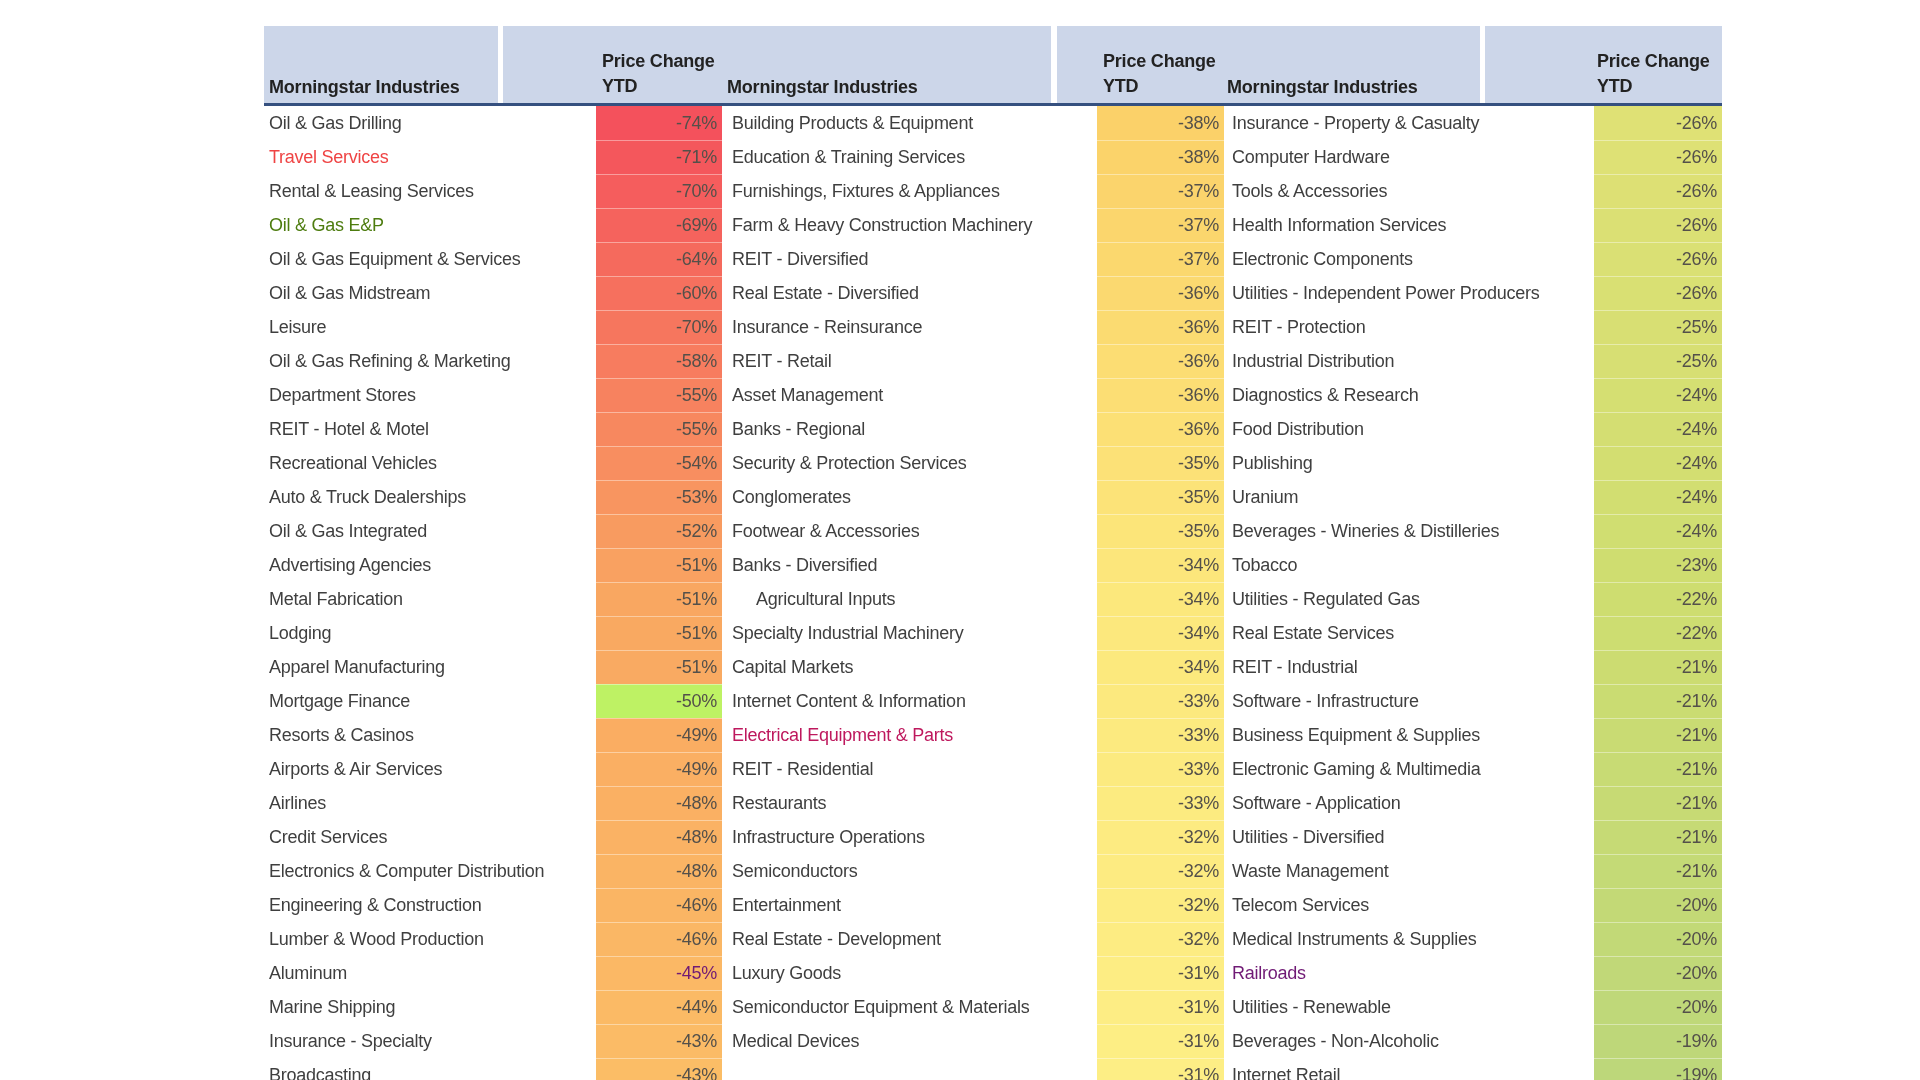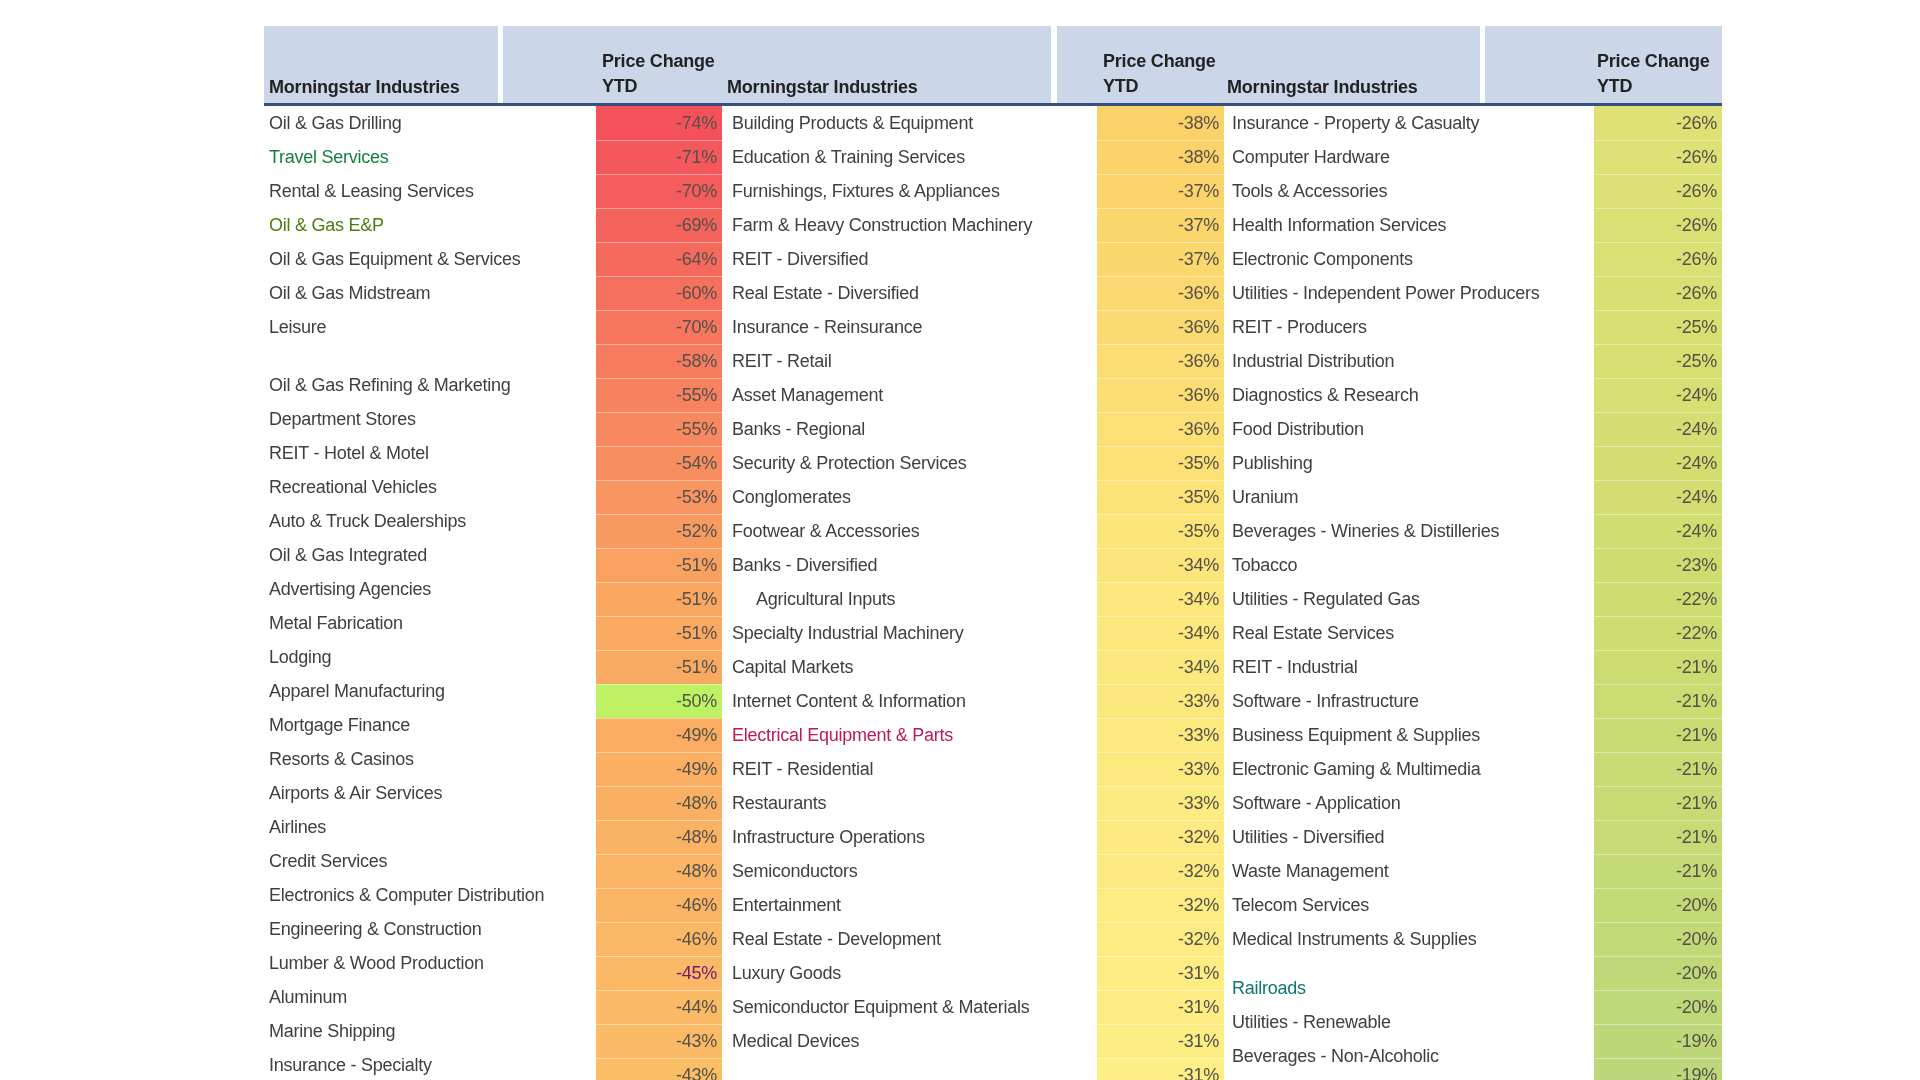--- a/index.html
+++ b/index.html
@@ -54,27 +54,27 @@
   <div class="price-h" id="priceh3" style="color: rgb(34, 34, 34);">
     <div>Price Change</div>
     <div>YTD</div>
   </div>
 
   <div class="header-underline" style="background: rgb(53, 80, 127);"></div>
 
   <div class="group">
     <div class="names" id="names1">
         <div class="cell name-cell" style="color: rgb(63, 63, 63);">Oil &amp; Gas Drilling</div>
-        <div class="cell name-cell" style="color: #15803d;">Travel Services</div>
+        <div class="cell name-cell" style="color: #ef4444;">Travel Services</div>
         <div class="cell name-cell" style="color: rgb(63, 63, 63);">Rental &amp; Leasing Services</div>
         <div class="cell name-cell" style="color: #4d7c0f;">Oil &amp; Gas E&amp;P</div>
         <div class="cell name-cell" style="color: rgb(63, 63, 63);">Oil &amp; Gas Equipment &amp; Services</div>
         <div class="cell name-cell" style="color: rgb(63, 63, 63);">Oil &amp; Gas Midstream</div>
         <div class="cell name-cell" style="color: rgb(63, 63, 63);">Leisure</div>
-        <div class="cell name-cell" style="color: rgb(63, 63, 63); margin-top: 24px;">Oil &amp; Gas Refining &amp; Marketing</div>
+        <div class="cell name-cell" style="color: rgb(63, 63, 63);">Oil &amp; Gas Refining &amp; Marketing</div>
         <div class="cell name-cell" style="color: rgb(63, 63, 63);">Department Stores</div>
         <div class="cell name-cell" style="color: rgb(63, 63, 63);">REIT - Hotel &amp; Motel</div>
         <div class="cell name-cell" style="color: rgb(63, 63, 63);">Recreational Vehicles</div>
         <div class="cell name-cell" style="color: rgb(63, 63, 63);">Auto &amp; Truck Dealerships</div>
         <div class="cell name-cell" style="color: rgb(63, 63, 63);">Oil &amp; Gas Integrated</div>
         <div class="cell name-cell" style="color: rgb(63, 63, 63);">Advertising Agencies</div>
         <div class="cell name-cell" style="color: rgb(63, 63, 63);">Metal Fabrication</div>
         <div class="cell name-cell" style="color: rgb(63, 63, 63);">Lodging</div>
         <div class="cell name-cell" style="color: rgb(63, 63, 63);">Apparel Manufacturing</div>
         <div class="cell name-cell" style="color: rgb(63, 63, 63);">Mortgage Finance</div>
@@ -186,40 +186,40 @@
       </div>
   </div>
   <div class="group">
     <div class="names" id="names3">
         <div class="cell name-cell" style="color: rgb(63, 63, 63);">Insurance - Property &amp; Casualty</div>
         <div class="cell name-cell" style="color: rgb(63, 63, 63);">Computer Hardware</div>
         <div class="cell name-cell" style="color: rgb(63, 63, 63);">Tools &amp; Accessories</div>
         <div class="cell name-cell" style="color: rgb(63, 63, 63);">Health Information Services</div>
         <div class="cell name-cell" style="color: rgb(63, 63, 63);">Electronic Components</div>
         <div class="cell name-cell" style="color: rgb(63, 63, 63);">Utilities - Independent Power Producers</div>
-        <div class="cell name-cell" style="color: rgb(63, 63, 63);">REIT - Producers</div>
+        <div class="cell name-cell" style="color: rgb(63, 63, 63);">REIT - Protection</div>
         <div class="cell name-cell" style="color: rgb(63, 63, 63);">Industrial Distribution</div>
         <div class="cell name-cell" style="color: rgb(63, 63, 63);">Diagnostics &amp; Research</div>
         <div class="cell name-cell" style="color: rgb(63, 63, 63);">Food Distribution</div>
         <div class="cell name-cell" style="color: rgb(63, 63, 63);">Publishing</div>
         <div class="cell name-cell" style="color: rgb(63, 63, 63);">Uranium</div>
         <div class="cell name-cell" style="color: rgb(63, 63, 63);">Beverages - Wineries &amp; Distilleries</div>
         <div class="cell name-cell" style="color: rgb(63, 63, 63);">Tobacco</div>
         <div class="cell name-cell" style="color: rgb(63, 63, 63);">Utilities - Regulated Gas</div>
         <div class="cell name-cell" style="color: rgb(63, 63, 63);">Real Estate Services</div>
         <div class="cell name-cell" style="color: rgb(63, 63, 63);">REIT - Industrial</div>
         <div class="cell name-cell" style="color: rgb(63, 63, 63);">Software - Infrastructure</div>
         <div class="cell name-cell" style="color: rgb(63, 63, 63);">Business Equipment &amp; Supplies</div>
         <div class="cell name-cell" style="color: rgb(63, 63, 63);">Electronic Gaming &amp; Multimedia</div>
         <div class="cell name-cell" style="color: rgb(63, 63, 63);">Software - Application</div>
         <div class="cell name-cell" style="color: rgb(63, 63, 63);">Utilities - Diversified</div>
         <div class="cell name-cell" style="color: rgb(63, 63, 63);">Waste Management</div>
         <div class="cell name-cell" style="color: rgb(63, 63, 63);">Telecom Services</div>
         <div class="cell name-cell" style="color: rgb(63, 63, 63);">Medical Instruments &amp; Supplies</div>
-        <div class="cell name-cell" style="color: #0f766e; margin-top: 15px;">Railroads</div>
+        <div class="cell name-cell" style="color: #701a75;">Railroads</div>
         <div class="cell name-cell" style="color: rgb(63, 63, 63);">Utilities - Renewable</div>
         <div class="cell name-cell" style="color: rgb(63, 63, 63);">Beverages - Non-Alcoholic</div>
         <div class="cell name-cell" style="color: rgb(63, 63, 63);">Internet Retail</div>
       </div>
     <div class="vals" id="vals3">
         <div class="cell val-cell" style="color: rgb(84, 80, 74); background: rgb(223, 225, 117);">-26%</div>
         <div class="cell val-cell" style="color: rgb(84, 80, 74); background: rgb(222, 225, 117);">-26%</div>
         <div class="cell val-cell" style="color: rgb(84, 80, 74); background: rgb(221, 224, 116);">-26%</div>
         <div class="cell val-cell" style="color: rgb(84, 80, 74); background: rgb(219, 224, 116);">-26%</div>
         <div class="cell val-cell" style="color: rgb(84, 80, 74); background: rgb(218, 224, 116);">-26%</div>

